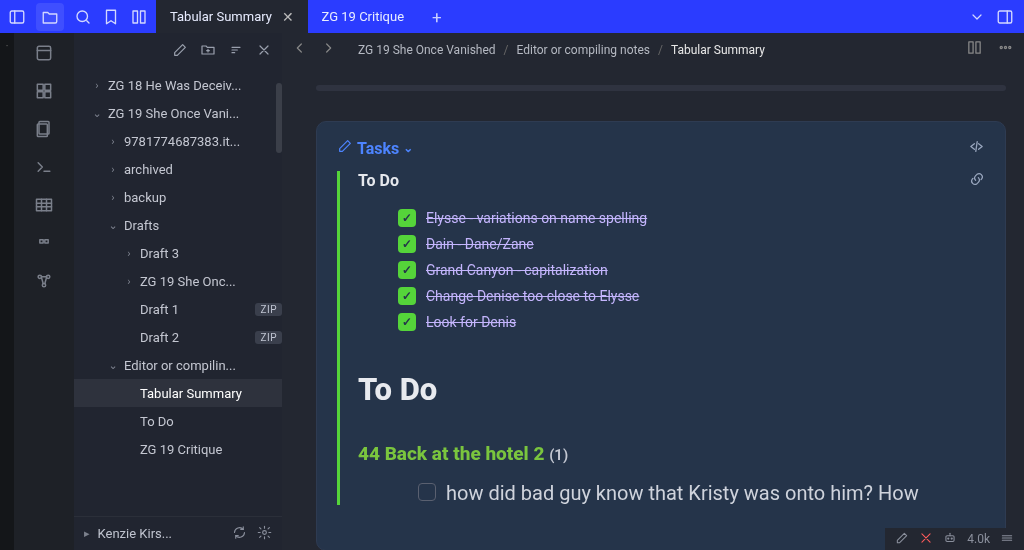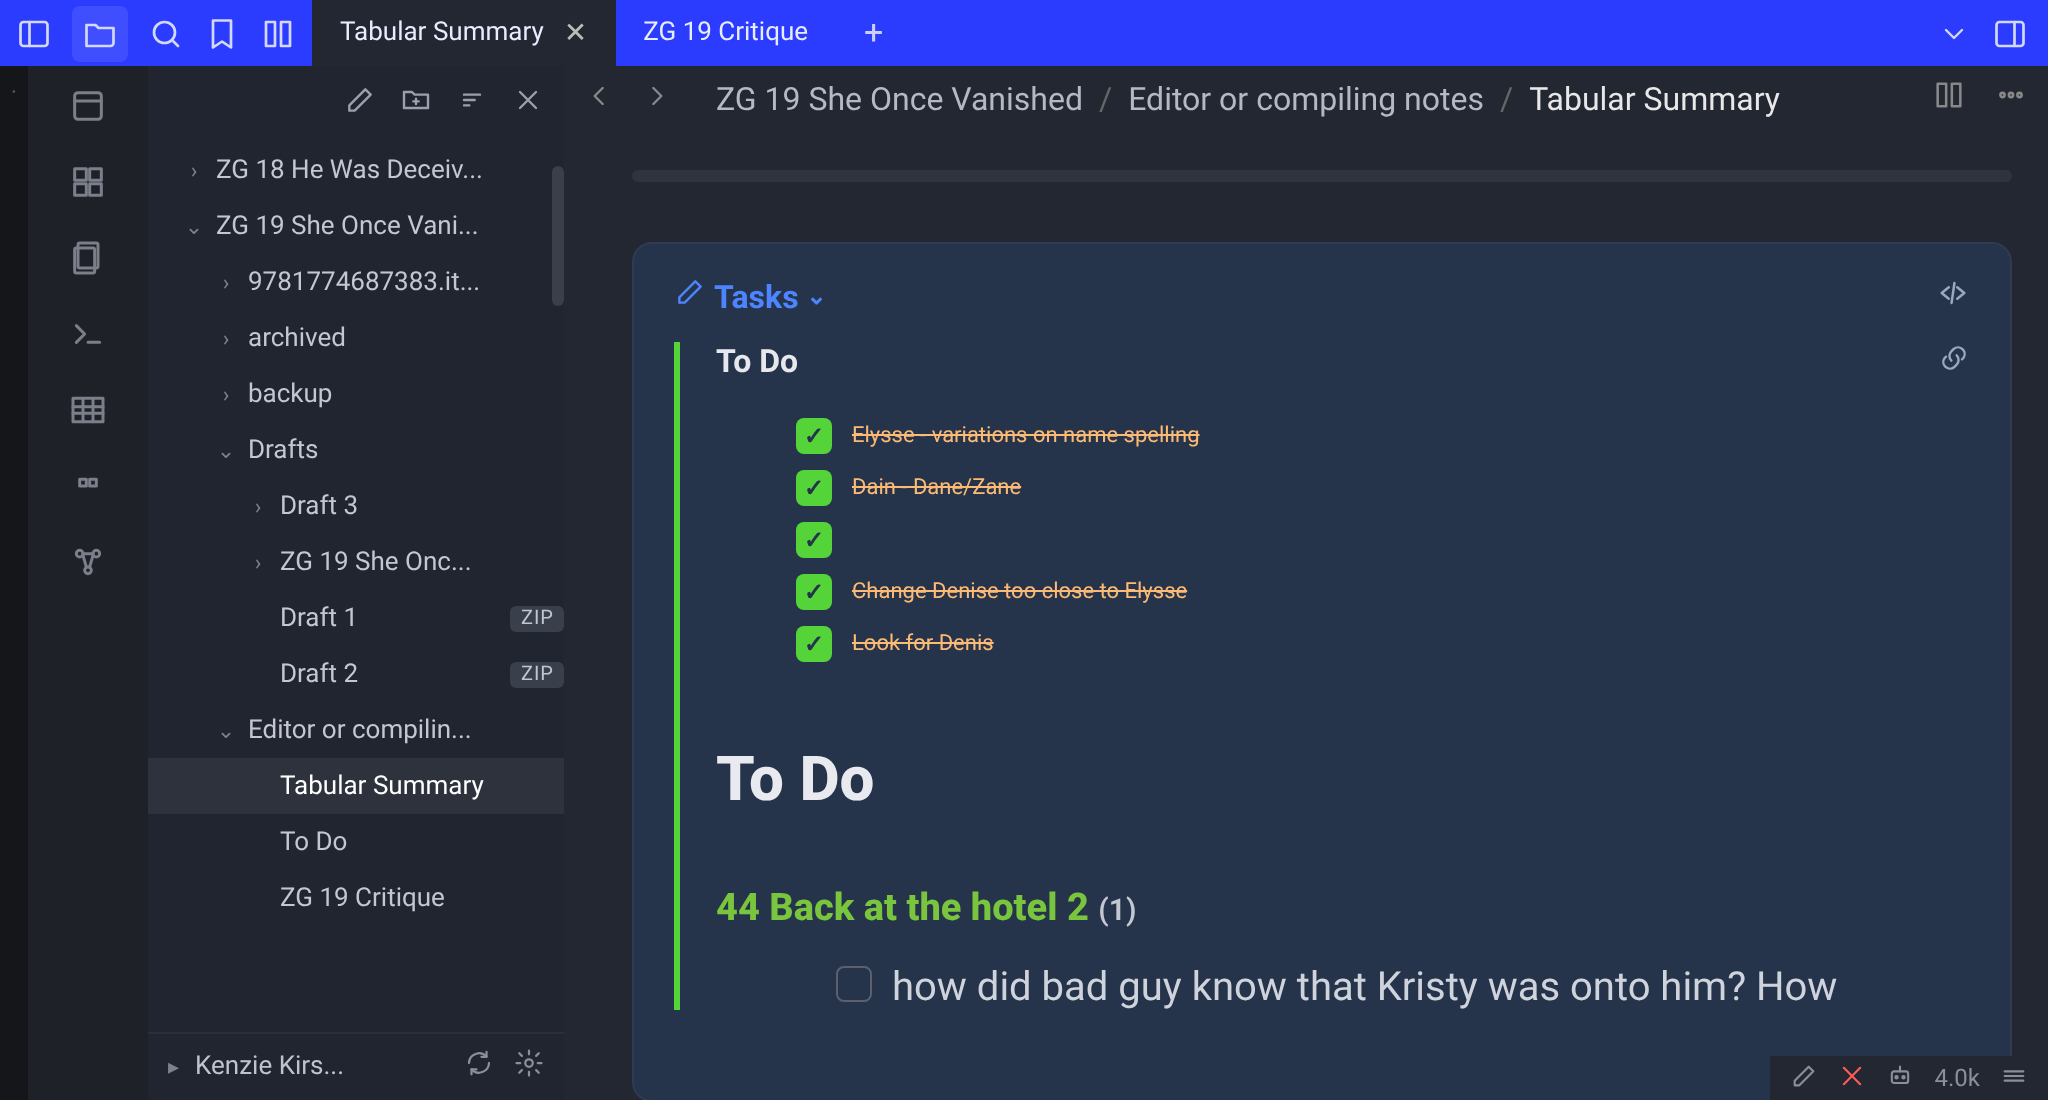--- a/index.html
+++ b/index.html
@@ -12,21 +12,21 @@
 .title-icon.active { background: #3f4fff; border-radius: 4px; padding: 5px; width: 28px; height: 28px; }
 .tabs { flex: 1; display: flex; align-items: stretch; height: 100%; }
 .tab { display: flex; align-items: center; padding: 0 14px; color: #e8ecff; font-size: 13px; gap: 10px; cursor: pointer; }
 .tab.active { background: #232731; }
 .tab .close { color: #bbb; font-size: 14px; }
 .title-right { margin-left: auto; display: flex; align-items: center; padding: 0 10px; gap: 10px; }
 
 
 .breadbar { height: 34px; background: #232731; display: flex; align-items: center; padding: 0 10px; gap: 10px; }
 .navbtn { color: #888; width: 18px; }
-.crumbs { margin-left: 10px; font-size: 16px; color: #b5b9c2; display: flex; gap: 8px; }
+.crumbs { margin-left: 10px; font-size: 12px; color: #b5b9c2; display: flex; gap: 8px; }
 .crumb.cur { color: #e8e8e8; }
 .crumb.sep { color: #666; }
 .breadbar .right { margin-left: auto; display: flex; gap: 14px; color: #888; }
 
 
 .columns { display: flex; height: calc(100% - 33px); }
 .col-rail { width: 14px; background: #141619; display: flex; flex-direction: column; align-items: center; padding-top: 6px; gap: 12px; color: #555; font-size: 12px; }
 .col-iconbar { width: 60px; background: #1e2127; display: flex; flex-direction: column; align-items: center; padding-top: 10px; gap: 18px; color: #7a7f8a; }
 .col-iconbar .iicon { width: 20px; height: 20px; }
 
@@ -52,21 +52,21 @@
 .card { margin-left: 16px; background: #25344a; border: 1px solid #2e3b52; border-radius: 10px; padding: 16px 20px 20px 20px; position: relative; min-height: 430px; }
 .card-head { display: flex; align-items: center; gap: 4px; color: #4d84ff; font-weight: 700; font-size: 16px; margin-bottom: 12px; }
 .card-head .chev { color: #4d84ff; font-size: 12px; }
 .card-head .right { margin-left: auto; color: #9aa7bf; }
 .inner { border-left: 3px solid #55d43a; padding-left: 18px; }
 .block-title { color: #e6e8ed; font-weight: 700; font-size: 16px; margin-bottom: 18px; display: flex; align-items: center; }
 .block-title .link { margin-left: auto; color: #9aa7bf; }
 .tasks { margin-left: 40px; display: flex; flex-direction: column; gap: 8px; }
 .task { display: flex; align-items: center; gap: 10px; }
 .cb { width: 18px; height: 18px; background: #55d43a; border-radius: 4px; display: flex; align-items: center; justify-content: center; color: #25344a; font-size: 12px; font-weight: 800; }
-.task .txt { color: #fdba74; text-decoration: line-through; font-size: 11px; }
+.task .txt { color: #c4b5fd; text-decoration: line-through; font-size: 14px; }
 
 .h1 { font-size: 31px; font-weight: 800; color: #e8eaef; margin-top: 40px; margin-bottom: 34px; }
 .sect { font-size: 19px; font-weight: 800; color: #7ac53e; }
 .sect .count { color: #c3c7d2; font-weight: 600; text-decoration: none; font-size: 15px; }
 .q { margin-top: 16px; margin-left: 60px; display: flex; align-items: flex-start; gap: 10px; }
 .q .ub { width: 18px; height: 18px; border: 1.5px solid #5a6070; border-radius: 4px; margin-top: 2px; }
 .q .txt { color: #cfd3dc; font-size: 20px; }
 
 .statusbar { position: absolute; bottom: 0; right: 0; height: 22px; display: flex; align-items: center; gap: 10px; padding: 0 10px; color: #8a8f9c; font-size: 12px; background: #232731; }
 .statusbar .red { color: #ff5b5b; }
@@ -313,20 +313,21 @@
               <div class="task">
                 <span class="cb">✓</span>
                 <span class="txt">Elysse - variations on name spelling</span>
               </div>
               <div class="task">
                 <span class="cb">✓</span>
                 <span class="txt">Dain - Dane/Zane</span>
               </div>
               <div class="task">
                 <span class="cb">✓</span>
+                <span class="txt">Grand Canyon - capitalization</span>
               </div>
               <div class="task">
                 <span class="cb">✓</span>
                 <span class="txt">Change Denise too close to Elysse</span>
               </div>
               <div class="task">
                 <span class="cb">✓</span>
                 <span class="txt">Look for Denis</span>
               </div>
             </div>

